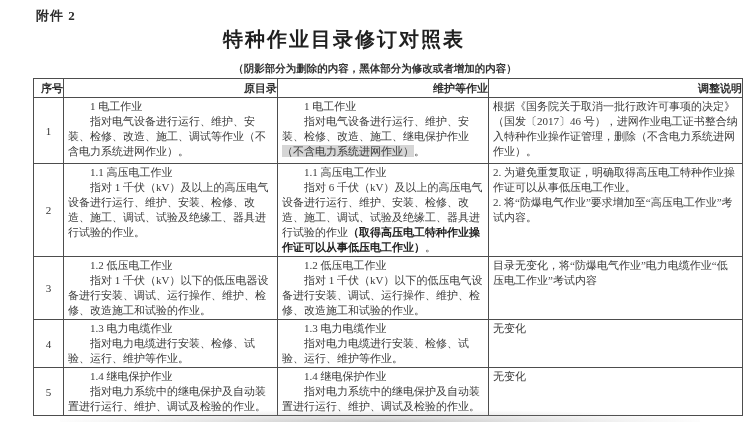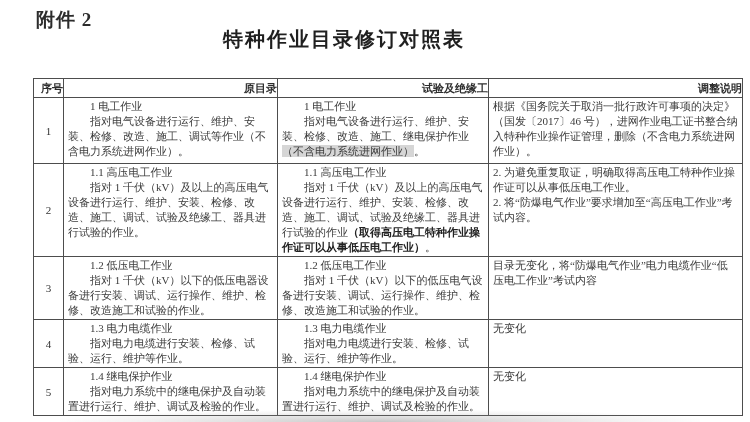--- a/index.html
+++ b/index.html
@@ -7,21 +7,21 @@
   .page{
     position:relative;
     width:750px;height:422px;
     background:#ffffff;
     overflow:hidden;
     font-family:"Liberation Serif","DejaVu Serif",serif;
     color:#3b3b3b;
   }
   .attachment{
     position:absolute;top:7px;left:36px;
-    font-size:19px;font-weight:bold;color:#2c2c2c;
+    font-size:13px;font-weight:bold;color:#2c2c2c;
     letter-spacing:1px;
   }
   .title{
     position:absolute;top:26px;left:0;width:688px;
     margin:0;text-align:center;
     font-size:20px;font-weight:bold;color:#1f1f1f;
     letter-spacing:2px;
   }
   .subtitle{
     position:absolute;top:62px;left:0;width:750px;
@@ -70,33 +70,34 @@
     background:radial-gradient(ellipse at 50% 100%,rgba(110,110,110,0.38),rgba(160,160,160,0.12) 55%,transparent 75%);
     pointer-events:none;
   }
 </style>
 </head>
 <body>
 
 <div class="page">
   <div class="attachment">附件 2</div>
   <h1 class="title">特种作业目录修订对照表</h1>
+  <div class="subtitle">（阴影部分为删除的内容，黑体部分为修改或者增加的内容）</div>
 
   <table class="cmp">
     <colgroup>
       <col style="width:30px">
       <col style="width:214px">
       <col style="width:211px">
       <col style="width:254px">
     </colgroup>
     <thead>
       <tr>
         <th>序号</th>
         <th>原目录</th>
-        <th>试验及绝缘工</th>
+        <th>维护等作业</th>
         <th>调整说明</th>
       </tr>
     </thead>
     <tbody>
         <tr>
           <td class="col-no">1</td>
           <td class="cell">
             <p class="heading"><span>1 电工作业</span></p>
             <p class="para"><span>指对电气设备进行运行、维护、安装、检修、改造、施工、调试等作业（不含电力系统进网作业）。</span></p>
           </td>
@@ -109,21 +110,21 @@
           </td>
         </tr>
         <tr>
           <td class="col-no">2</td>
           <td class="cell">
             <p class="heading"><span>1.1 高压电工作业</span></p>
             <p class="para"><span>指对 1 千伏（kV）及以上的高压电气设备进行运行、维护、安装、检修、改造、施工、调试、试验及绝缘工、器具进行试验的作业。</span></p>
           </td>
           <td class="cell">
             <p class="heading"><span>1.1 高压电工作业</span></p>
-            <p class="para"><span>指对 1 千伏（kV）及以上的高压电气设备进行运行、维护、安装、检修、改造、施工、调试、试验及绝缘工、器具进行试验的作业</span><span class="bold">（取得高压电工特种作业操作证可以从事低压电工作业）</span><span>。</span></p>
+            <p class="para"><span>指对 6 千伏（kV）及以上的高压电气设备进行运行、维护、安装、检修、改造、施工、调试、试验及绝缘工、器具进行试验的作业</span><span class="bold">（取得高压电工特种作业操作证可以从事低压电工作业）</span><span>。</span></p>
           </td>
           <td class="cell">
             <p class="none"><span>2. 为避免重复取证，明确取得高压电工特种作业操作证可以从事低压电工作业。</span></p>
             <p class="none"><span>2. 将“防爆电气作业”要求增加至“高压电工作业”考试内容。</span></p>
           </td>
         </tr>
         <tr>
           <td class="col-no">3</td>
           <td class="cell">
             <p class="heading"><span>1.2 低压电工作业</span></p>

